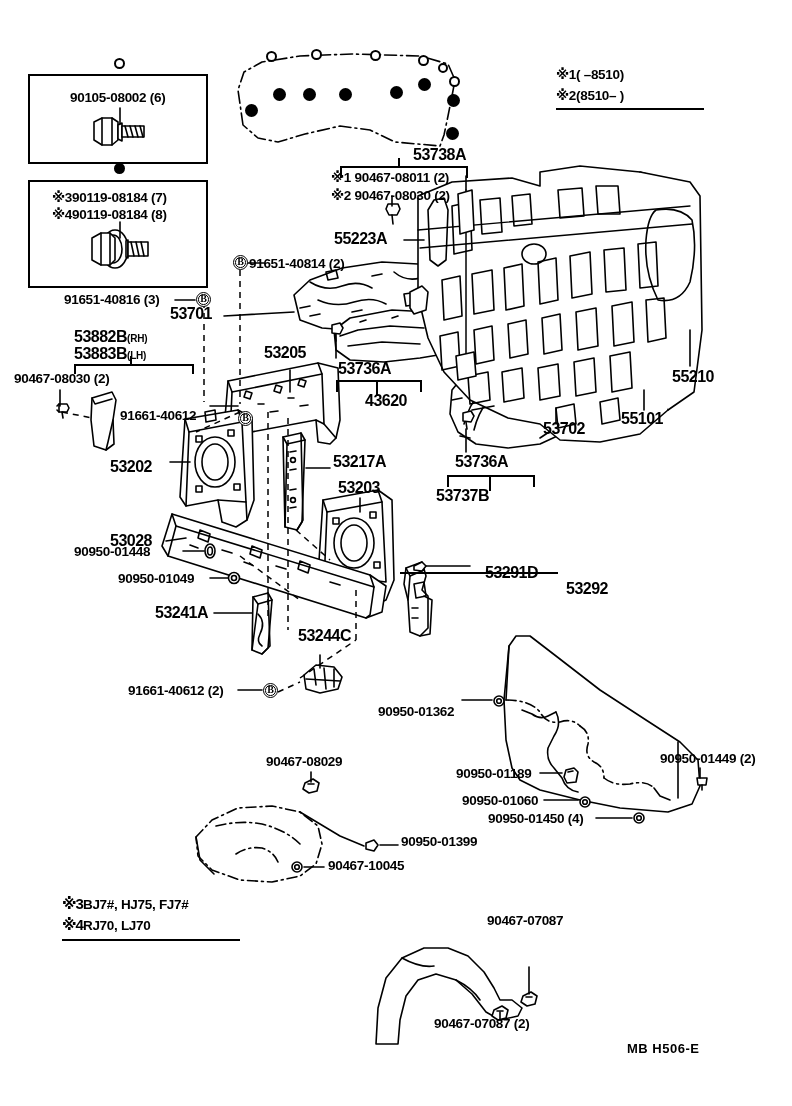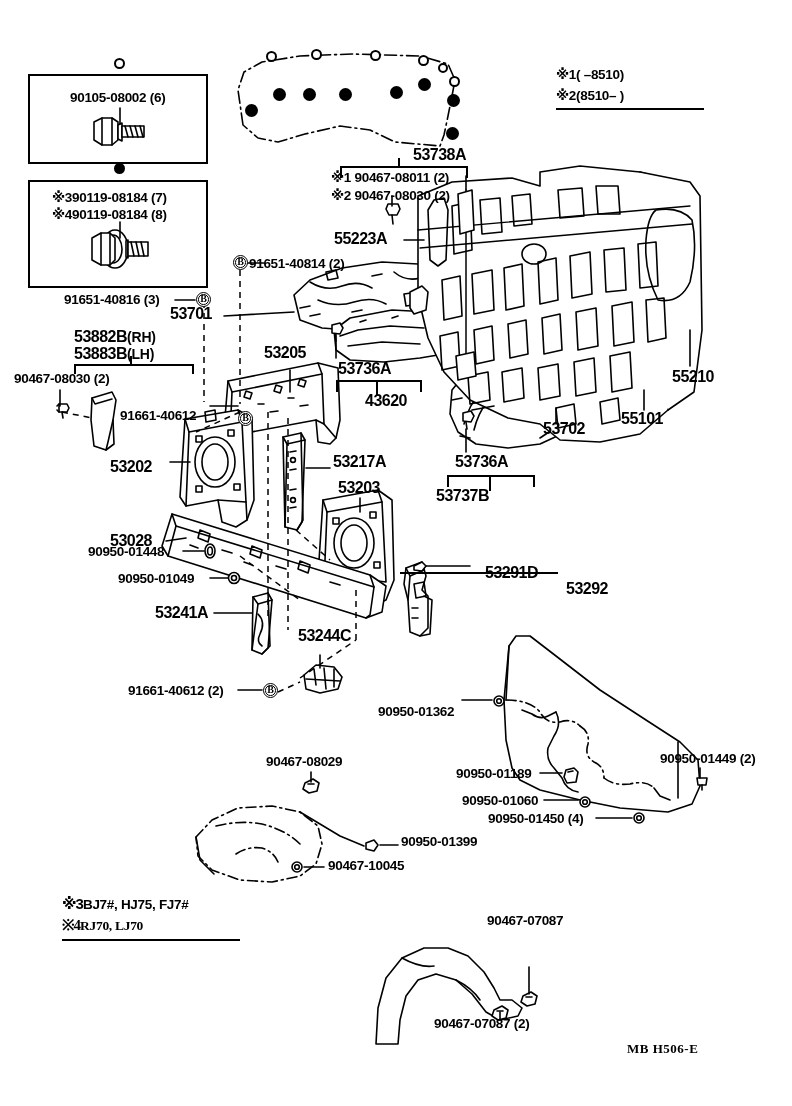--- a/index.html
+++ b/index.html
@@ -25,21 +25,21 @@
     letter-spacing: -0.3px;
     white-space: nowrap;
     line-height: 1.12;
     color: #000;
   }
   .lbl.big {
     font-size: 16px;
     letter-spacing: -0.5px;
   }
   .lbl .sub {
-    font-size: 14px;
+    font-size: 10px;
     font-weight: bold;
     letter-spacing: -0.2px;
   }
   .lbl .mk {
     font-size: 15px;
     font-weight: bold;
     letter-spacing: -1px;
   }
   
   .box {
@@ -99,21 +99,20 @@
   .rule {
     position: absolute;
     height: 2.4px;
     background: #000;
   }
   .footer {
     position: absolute;
     font-size: 13px;
     font-weight: bold;
     letter-spacing: 0.5px;
-    font-family: Liberation Serif, serif;
   }
 </style>
 </head>
 <body>
 
 <div id="sheet">
 
   <div class="art">
   <svg width="792" height="1106" viewBox="0 0 792 1106" xmlns="http://www.w3.org/2000/svg">
     <g fill="none" stroke="#000" stroke-width="1.6" stroke-linejoin="round" stroke-linecap="round">
@@ -558,21 +557,21 @@
     <div class="tick" style="left:56px; top:-8px; height:8px;"></div>
     <div class="tick" style="right:0; top:0; height:10px;"></div>
   </div>
 
   <div class="lbl" style="left:14px; top:371px;"><span>90467-08030 (2)</span></div>
 
   <div class="lbl" style="left:120px; top:408px;"><span>91661-40612</span></div>
 
   <div class="lbl big" style="left:110px; top:458px;"><span>53202</span></div>
   <div class="lbl big" style="left:110px; top:532px;text-align:right;"><span>53028</span></div>
-  <div class="lbl" style="left:88px; top:544px;"><span>90950-01448</span></div>
+  <div class="lbl" style="left:74px; top:544px;"><span>90950-01448</span></div>
   <div class="lbl" style="left:118px; top:571px;"><span>90950-01049</span></div>
   <div class="lbl big" style="left:155px; top:604px;"><span>53241A</span></div>
   <div class="lbl big" style="left:298px; top:627px;"><span>53244C</span></div>
   <div class="lbl" style="left:128px; top:683px;"><span>91661-40612 (2)</span></div>
 
   <div class="lbl big" style="left:264px; top:344px;"><span>53205</span></div>
   <div class="lbl big" style="left:333px; top:453px;"><span>53217A</span></div>
   <div class="lbl big" style="left:338px; top:479px;"><span>53203</span></div>
   <div class="lbl" style="left:249px; top:256px;"><span>91651-40814 (2)</span></div>
   <div class="lbl big" style="left:170px; top:305px;"><span>53701</span></div>
@@ -624,18 +623,18 @@
   <div class="lbl" style="left:660px; top:751px;"><span>90950-01449 (2)</span></div>
 
   <div class="lbl" style="left:266px; top:754px;"><span>90467-08029</span></div>
   <div class="lbl" style="left:401px; top:834px;"><span>90950-01399</span></div>
   <div class="lbl" style="left:328px; top:858px;"><span>90467-10045</span></div>
 
   <div class="lbl" style="left:487px; top:913px;"><span>90467-07087</span></div>
   <div class="lbl" style="left:434px; top:1016px;"><span>90467-07087 (2)</span></div>
 
   <div class="lbl" style="left:62px; top:896px;"><span class="mk">※3</span><span>BJ7#, HJ75, FJ7#</span></div>
-  <div class="lbl" style="left:62px; top:917px;font-family:Liberation Serif, serif;"><span class="mk">※4</span><span>RJ70, LJ70</span></div>
+  <div class="lbl" style="left:62px; top:917px;"><span class="mk">※4</span><span>RJ70, LJ70</span></div>
   <div class="rule" style="left:62px; top:939px; width:178px;"></div>
 
   <div class="footer" style="left:627px; top:1041px;"><span>MB  H506-E</span></div>
 
 </div>
 
 </body></html>

